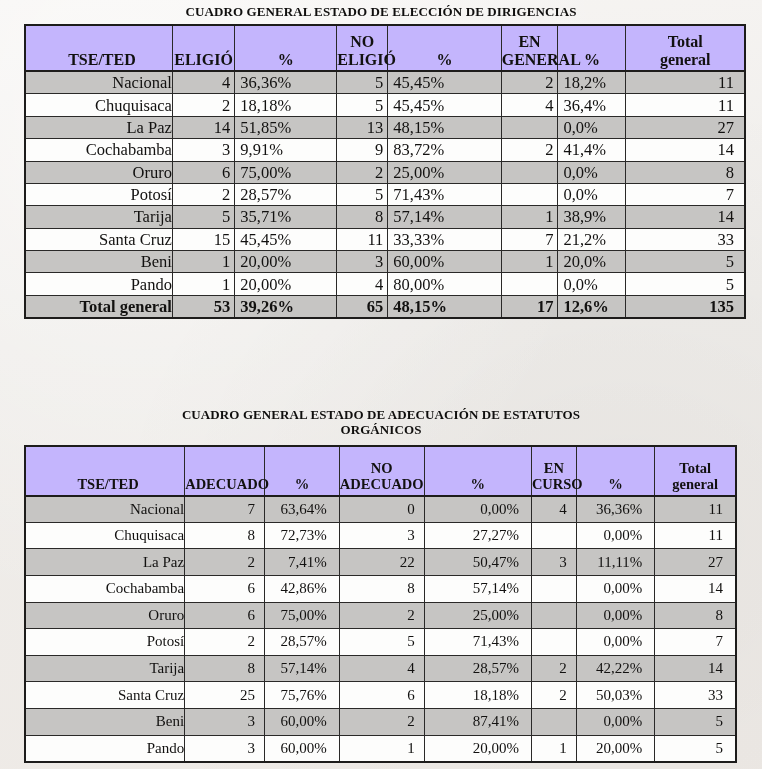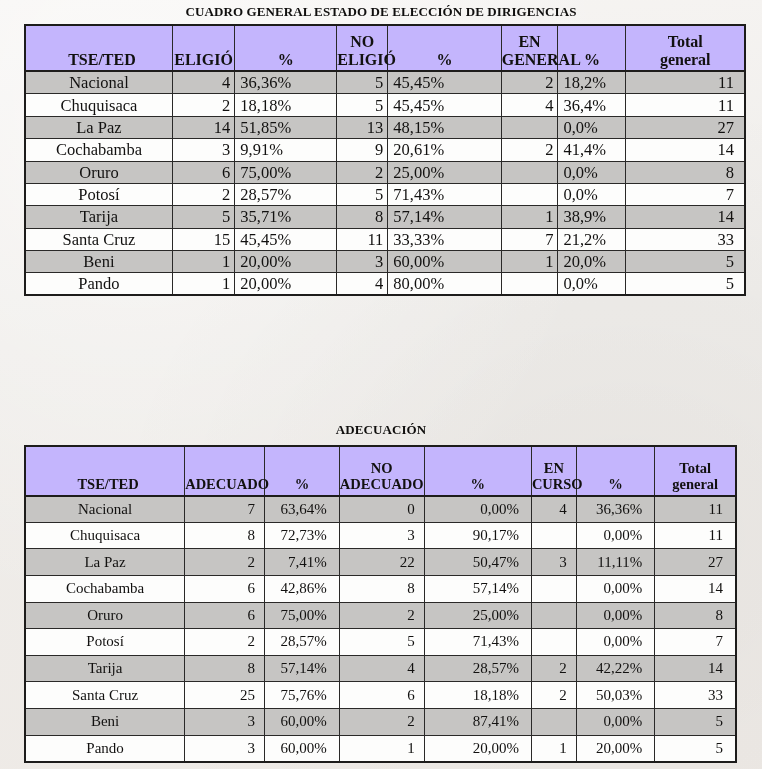--- a/index.html
+++ b/index.html
@@ -85,21 +85,21 @@
     vertical-align: bottom;
     line-height: 1.1;
     padding-bottom: 2px;
   }
   .hdr-left { text-align: left; padding-left: 6px !important; }
 
   tr.shaded td { background: #c6c5c3; }
   tr.plain  td { background: #fdfdfc; }
   tr.totalrow td { background: #c6c5c3; font-weight: bold; }
 
-  .cell-region { text-align: center; padding-left: 6px; margin-top: 15px; }
+  .cell-region { text-align: right; padding-left: 6px; margin-top: 15px; }
   .cell-num    { text-align: right; }
   .cell-pct    { text-align: right; }
   .cell-total  { text-align: right; font-weight: bold; }
 
   
   .t1 {
     margin-left: 24px;
     width: 722px;
     font-size: 16.5px;
   }
@@ -206,21 +206,21 @@
             <td class="cell-pct">48,15%</td>
             <td class="cell-num"></td>
             <td class="cell-pct">0,0%</td>
             <td class="cell-total">27</td>
           </tr>
           <tr class="plain">
             <td class="cell-region">Cochabamba</td>
             <td class="cell-num">3</td>
             <td class="cell-pct">9,91%</td>
             <td class="cell-num">9</td>
-            <td class="cell-pct">20,61%</td>
+            <td class="cell-pct">83,72%</td>
             <td class="cell-num">2</td>
             <td class="cell-pct">41,4%</td>
             <td class="cell-total">14</td>
           </tr>
           <tr class="shaded">
             <td class="cell-region">Oruro</td>
             <td class="cell-num">6</td>
             <td class="cell-pct">75,00%</td>
             <td class="cell-num">2</td>
             <td class="cell-pct">25,00%</td>
@@ -271,28 +271,38 @@
           <tr class="plain">
             <td class="cell-region">Pando</td>
             <td class="cell-num">1</td>
             <td class="cell-pct">20,00%</td>
             <td class="cell-num">4</td>
             <td class="cell-pct">80,00%</td>
             <td class="cell-num"></td>
             <td class="cell-pct">0,0%</td>
             <td class="cell-total">5</td>
           </tr>
+          <tr class="totalrow">
+            <td class="cell-region">Total general</td>
+            <td class="cell-num">53</td>
+            <td class="cell-pct">39,26%</td>
+            <td class="cell-num">65</td>
+            <td class="cell-pct">48,15%</td>
+            <td class="cell-num">17</td>
+            <td class="cell-pct">12,6%</td>
+            <td class="cell-total">135</td>
+          </tr>
         </tbody>
     </table>
   </section>
 
   <section class="block-two">
     <h1 class="table-title">
-      <br>
-      <span>ADECUACIÓN</span>
+      <span>CUADRO GENERAL ESTADO DE ADECUACIÓN DE ESTATUTOS</span><br>
+      <span>ORGÁNICOS</span>
     </h1>
 
     <table class="grid t2">
       <colgroup>
         <col style="width:128px">
         <col style="width:64px">
         <col style="width:60px">
         <col style="width:68px">
         <col style="width:86px">
         <col style="width:36px">
@@ -339,21 +349,21 @@
             <td class="cell-pct">0,00%</td>
             <td class="cell-num">4</td>
             <td class="cell-pct">36,36%</td>
             <td class="cell-total">11</td>
           </tr>
           <tr class="plain">
             <td class="cell-region">Chuquisaca</td>
             <td class="cell-num">8</td>
             <td class="cell-pct">72,73%</td>
             <td class="cell-num">3</td>
-            <td class="cell-pct">90,17%</td>
+            <td class="cell-pct">27,27%</td>
             <td class="cell-num"></td>
             <td class="cell-pct">0,00%</td>
             <td class="cell-total">11</td>
           </tr>
           <tr class="shaded">
             <td class="cell-region">La Paz</td>
             <td class="cell-num">2</td>
             <td class="cell-pct">7,41%</td>
             <td class="cell-num">22</td>
             <td class="cell-pct">50,47%</td>

